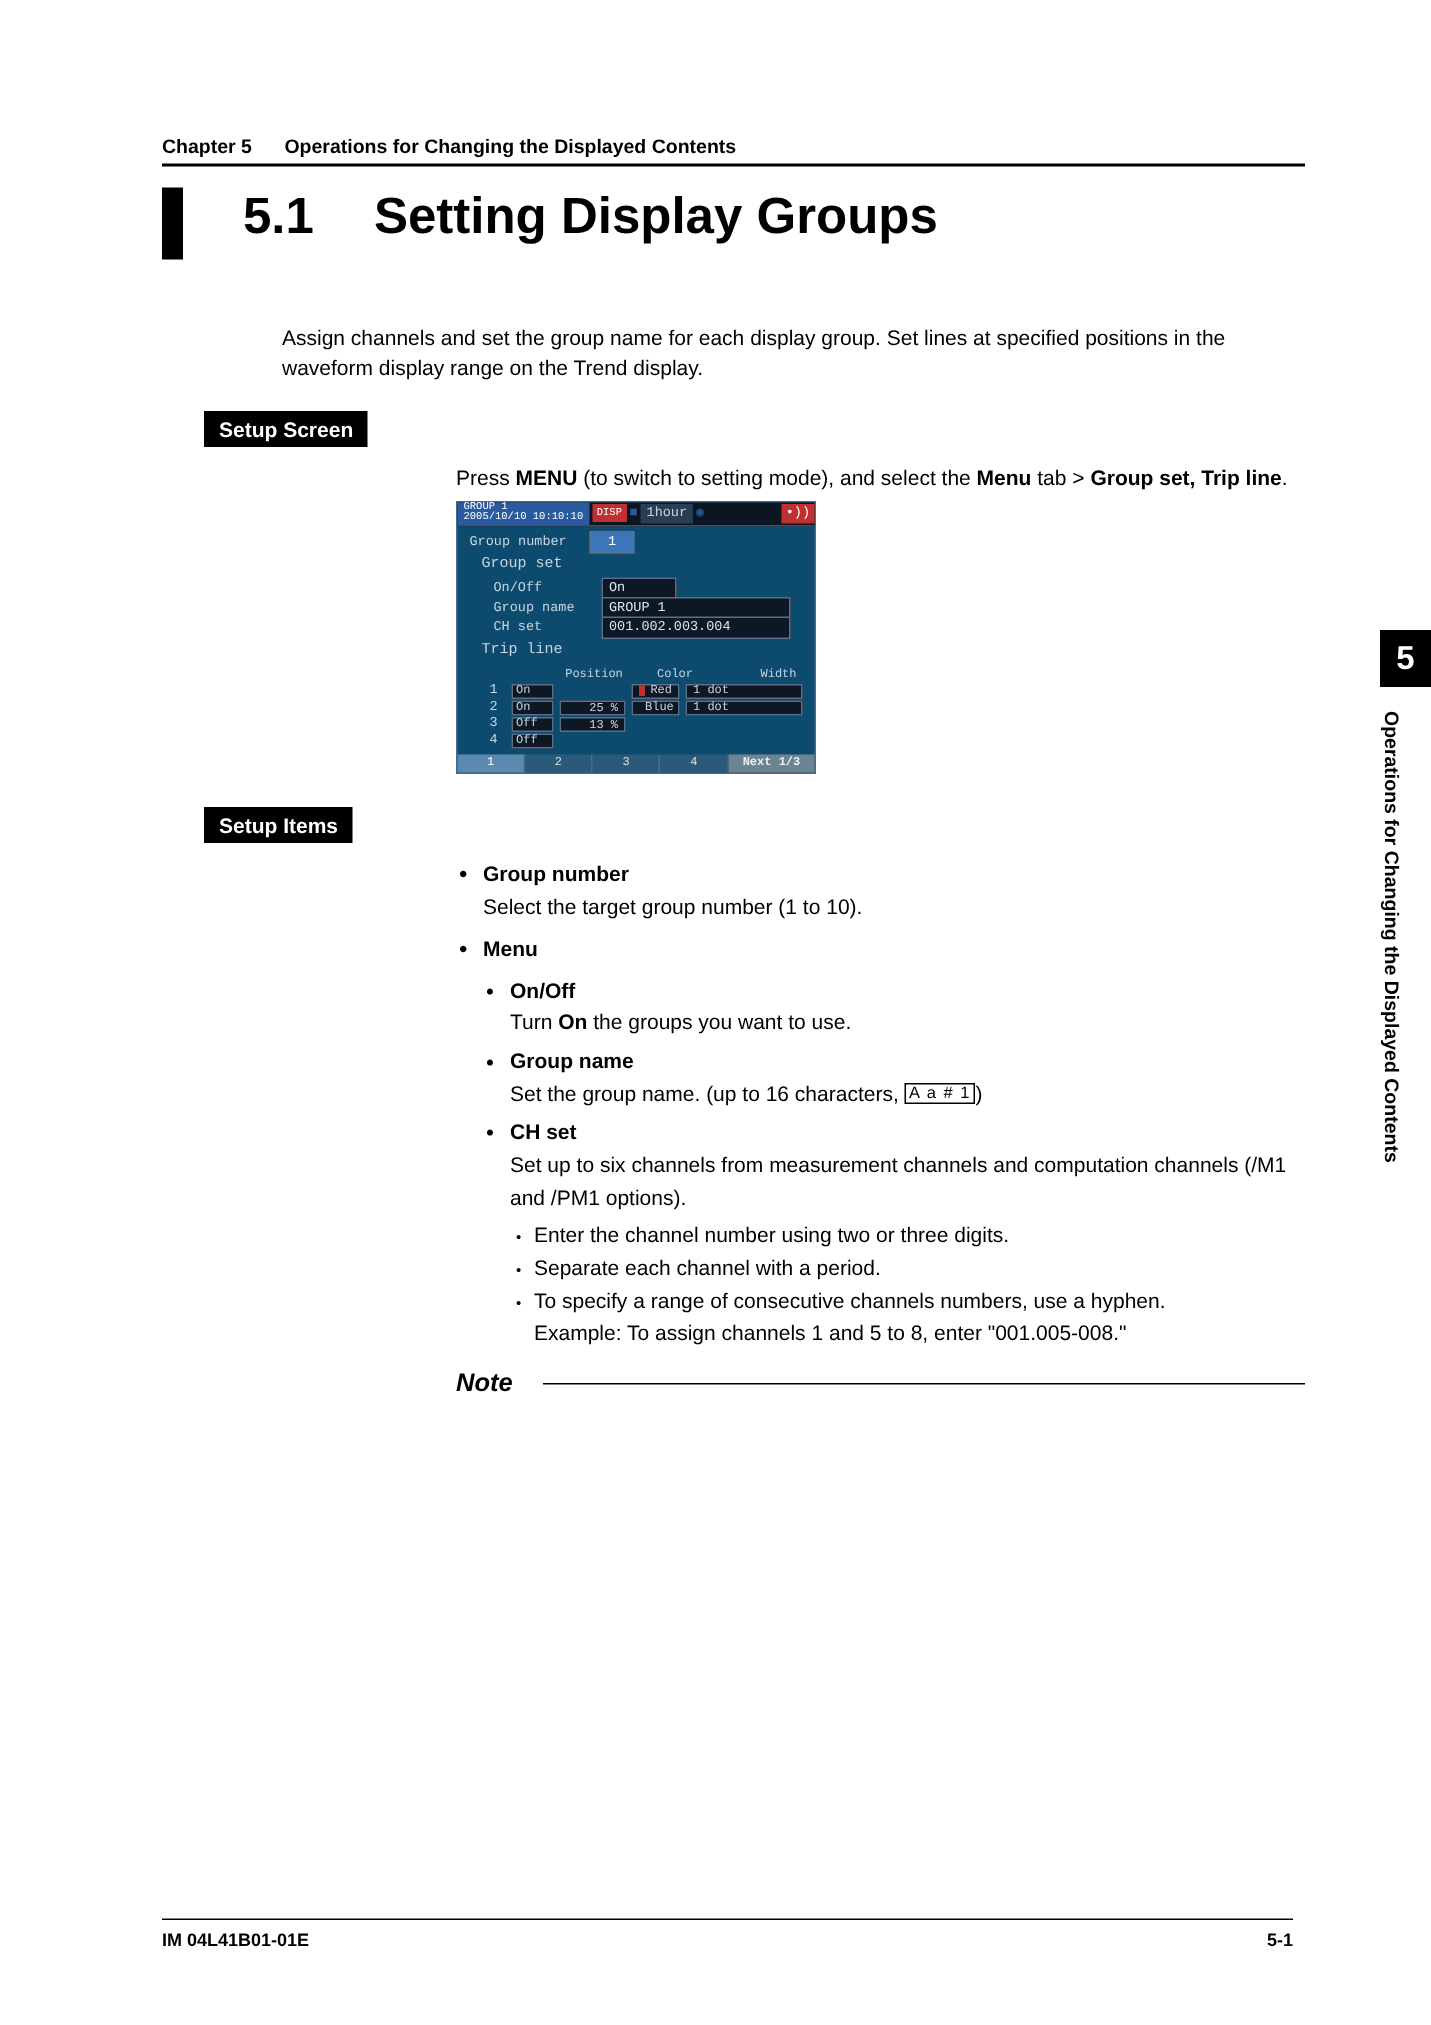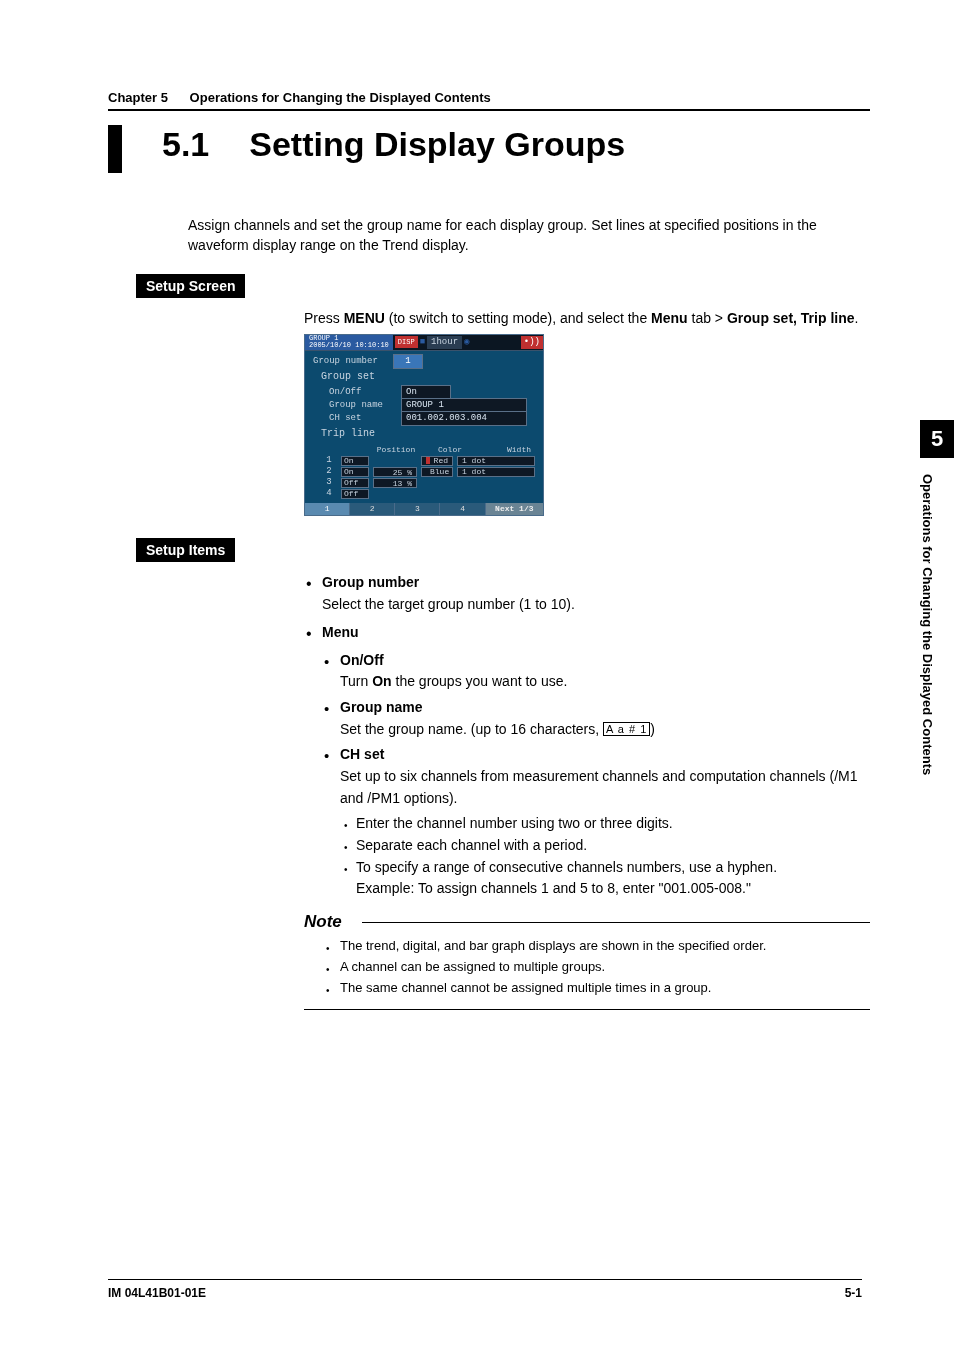--- a/index.html
+++ b/index.html
@@ -382,25 +382,20 @@
       <span>To specify a range of consecutive channels numbers, use a hyphen.</span><br>
       <span>Example: To assign channels 1 and 5 to 8, enter "001.005-008."</span>
     </div>
   </div>
 
   <div class="note-block">
     <div class="note-head">
       <span>Note</span>
       <span class="line"></span>
     </div>
-    <ul class="note-list">
-      <li>The trend, digital, and bar graph displays are shown in the specified order.</li>
-      <li>A channel can be assigned to multiple groups.</li>
-      <li>The same channel cannot be assigned multiple times in a group.</li>
-    </ul>
   </div>
 </div>
 
 <div class="side-tab">
   <div class="box">5</div>
   <div class="vtext">Operations for Changing the Displayed Contents</div>
 </div>
 
 <div class="footer">
   <span>IM 04L41B01-01E</span>

